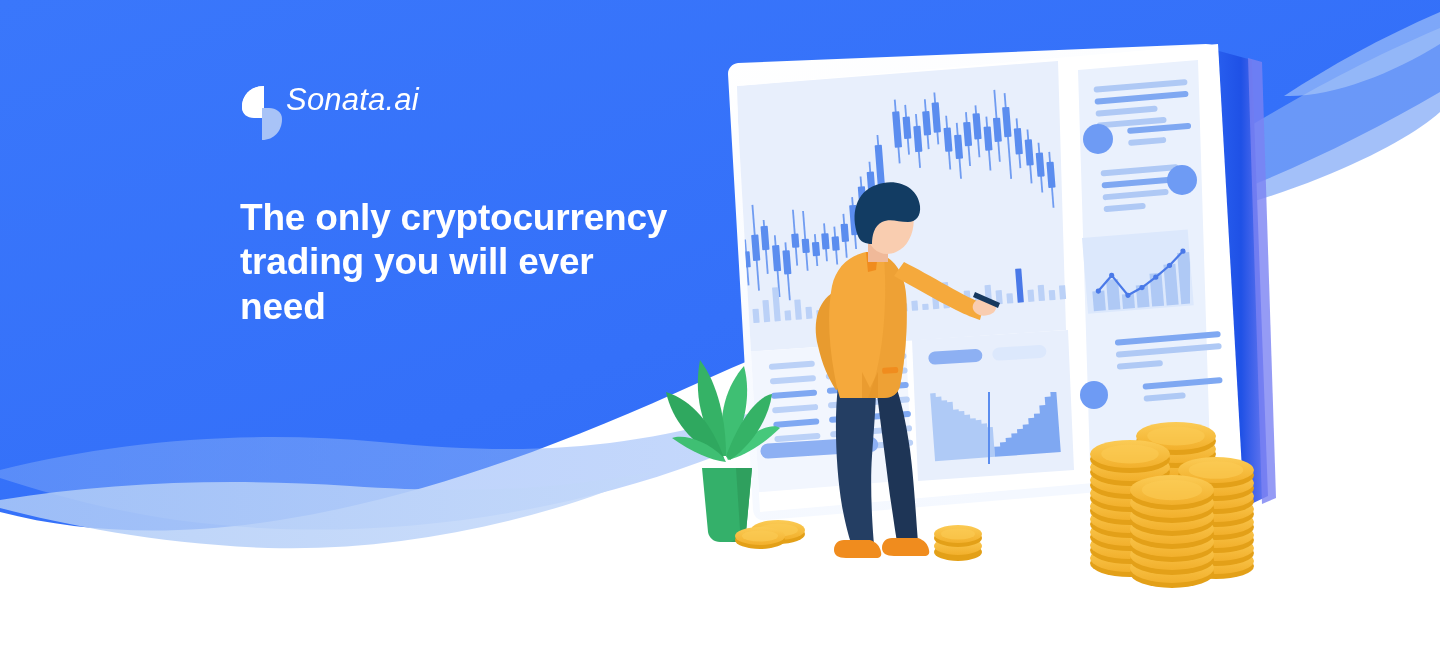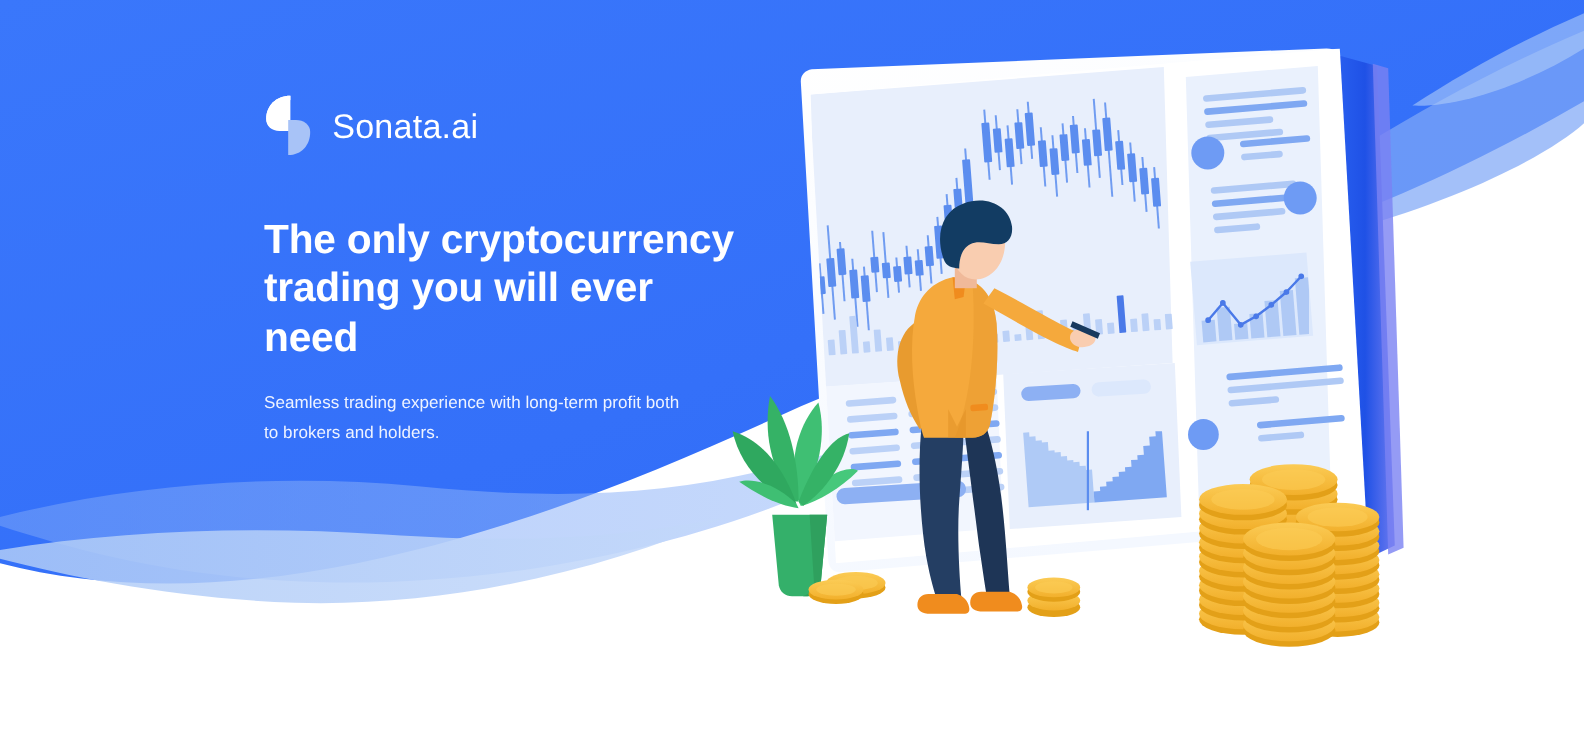--- a/index.html
+++ b/index.html
@@ -19,23 +19,23 @@
   
   .copy{
     position:absolute;
     left:240px;
     top:84px;
     width:440px;
     z-index:5;
   }
   .brand{
     display:flex;
-    align-items:center;
-    gap:18px;
+    gap:2px;
     height:60px;
+    font-style:italic;
   }
   .brand-mark{width:44px;height:58px;flex:0 0 44px;}
   .brand-name{
     color:#ffffff;
     font-size:31px;
     font-weight:400;
     letter-spacing:0.2px;
     line-height:1;
     white-space:nowrap;
   }
@@ -492,17 +492,16 @@
     <div class="brand">
       <svg class="brand-mark" viewBox="0 0 44 58" xmlns="http://www.w3.org/2000/svg">
         <path d="M24 2 C11 2 2 11 2 23 C2 30 7 34 14 34 L24 34 Z" fill="#FFFFFF"></path>
         <path d="M22 24 L22 56 C34 56 42 47 42 35 C42 28 36 24 29 24 Z" fill="#A8C3F7"></path>
         <path d="M24 2 C11 2 2 11 2 23 C2 26 3 28 5 30 C10 18 16 10 24 6 Z" fill="#FFFFFF"></path>
       </svg>
       <div class="brand-name">Sonata.ai</div>
     </div>
 
     <h1 class="headline">The only cryptocurrency trading you will ever need</h1>
-    <p class="subhead">Seamless trading experience with long-term profit both to brokers and holders.</p>
 
   </div>
 
 </div>
 
 </body></html>

